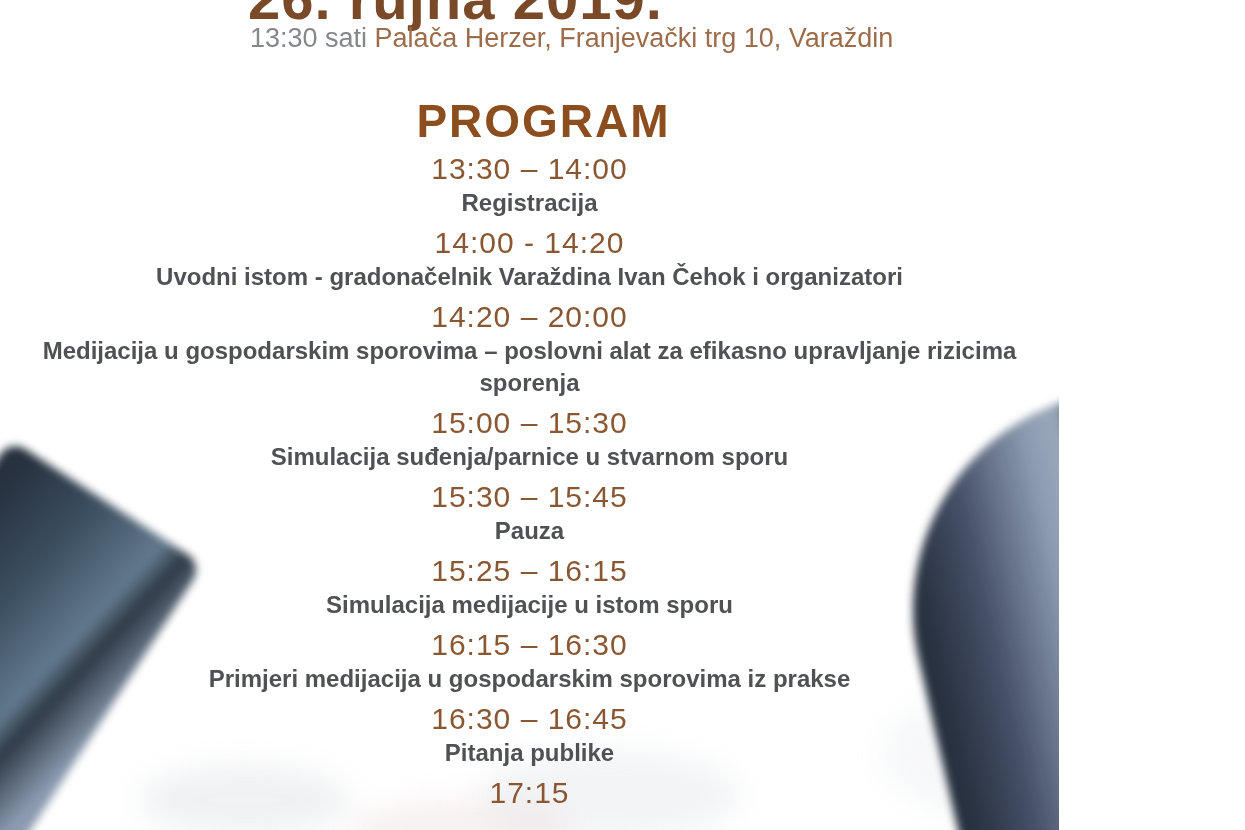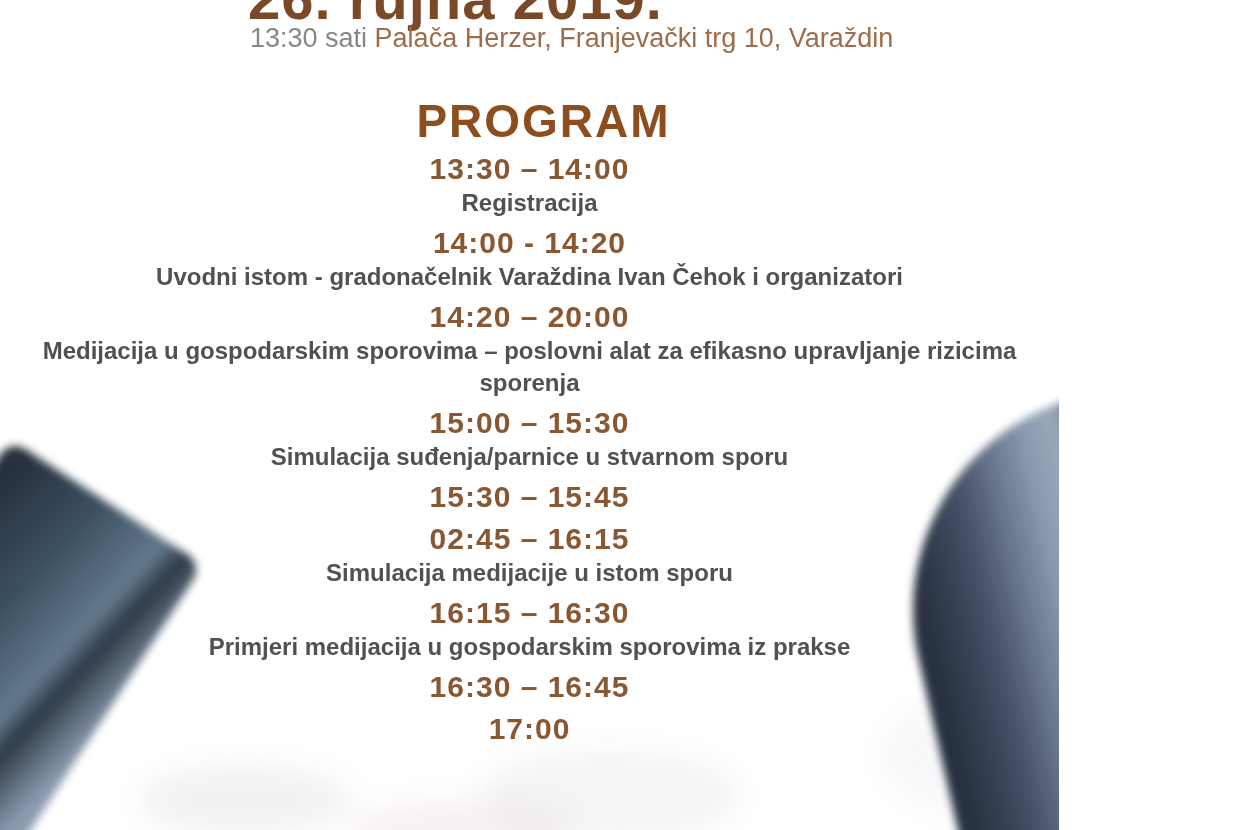--- a/index.html
+++ b/index.html
@@ -89,21 +89,21 @@
   .program-title {
     margin: 98px 0 3px 0;
     font-size: 46px; line-height: 47px;
     font-weight: bold; letter-spacing: 2px;
     color: var(--program-brown);
     padding-left: 28px;
   }
   .item .time {
     margin-top: 6px;
     font-size: 30px; line-height: 36px;
-    font-weight: bold; letter-spacing: 1px;
+    font-weight: normal; letter-spacing: 1px;
     color: var(--time-brown);
   }
   .item .title {
     max-width: 1010px;
     margin: 0 auto;
     font-size: 24px; line-height: 32px;
     font-weight: bold;
     color: var(--event-gray);
   }
 </style>
@@ -146,36 +146,38 @@
     <div class="title">Medijacija u gospodarskim sporovima – poslovni alat za efikasno upravljanje rizicima sporenja</div>
   </div>
 
   <div class="item">
     <div class="time">15:00 – 15:30</div>
     <div class="title">Simulacija suđenja/parnice u stvarnom sporu</div>
   </div>
 
   <div class="item">
     <div class="time">15:30 – 15:45</div>
+    <div class="title">Pauza</div>
   </div>
 
   <div class="item">
-    <div class="time">02:45 – 16:15</div>
+    <div class="time">15:25 – 16:15</div>
     <div class="title">Simulacija medijacije u istom sporu</div>
   </div>
 
   <div class="item">
     <div class="time">16:15 – 16:30</div>
     <div class="title">Primjeri medijacija u gospodarskim sporovima iz prakse</div>
   </div>
 
   <div class="item">
     <div class="time">16:30 – 16:45</div>
+    <div class="title">Pitanja publike</div>
   </div>
 
   <div class="item">
-    <div class="time">17:00</div>
+    <div class="time">17:15</div>
 
   </div>
 </div>
   </main>
 
 </div>
 
 </body></html>

